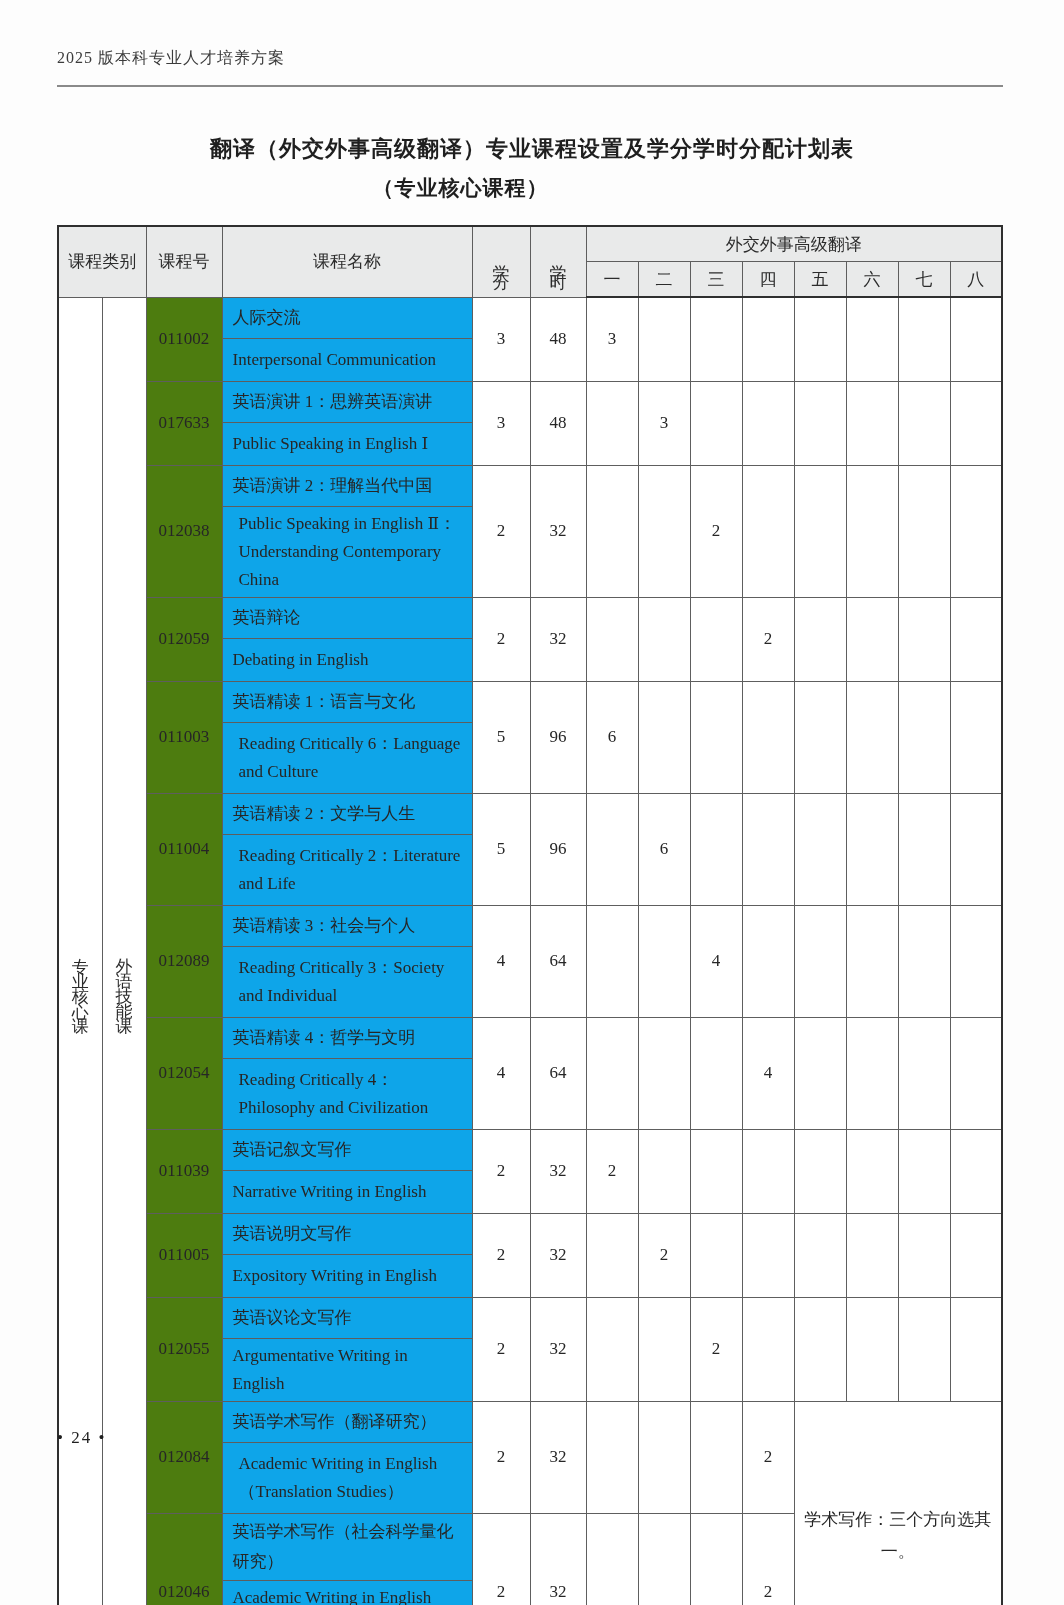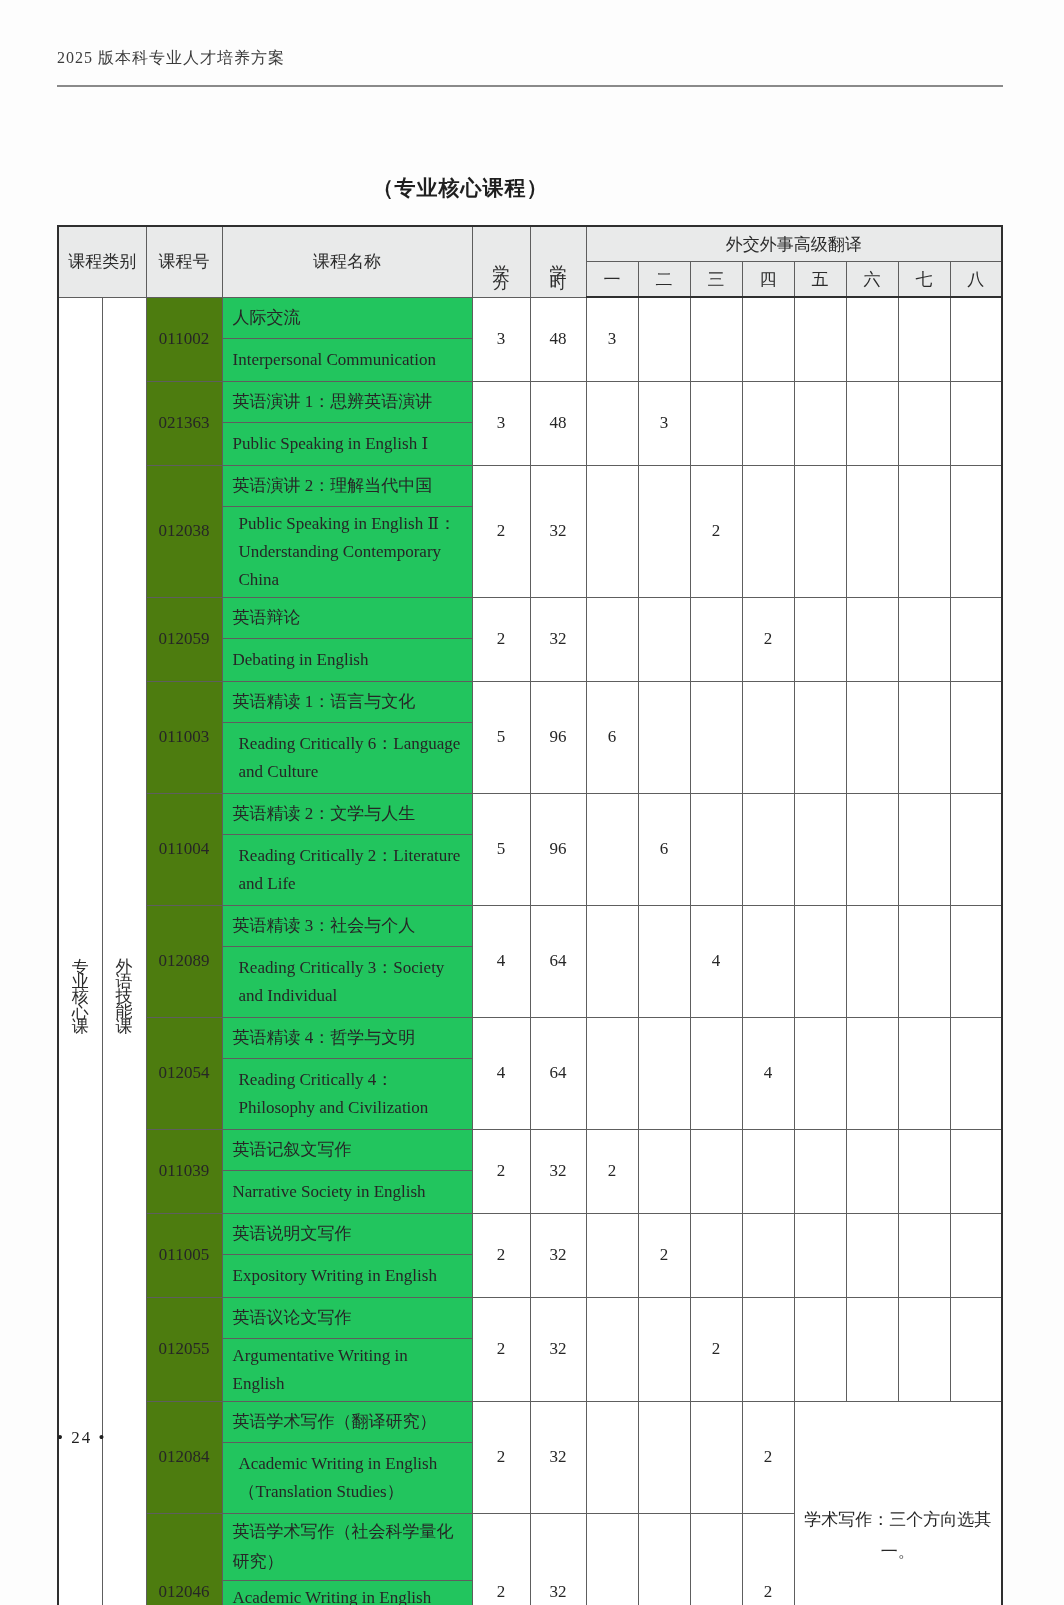--- a/index.html
+++ b/index.html
@@ -63,21 +63,21 @@
     font-family:"Liberation Sans","DejaVu Sans",sans-serif;
     font-size:17px;color:#2b2b2b;background:#fff;
   }
   td.vcat .vtext{
     display:inline-block;
     writing-mode:vertical-lr;text-orientation:upright;
     letter-spacing:15px;line-height:1;
   }
   td.cno{text-align:center;font-size:17px;background:#4d7c0f;}
   td.num{text-align:center;font-size:17px;background:#fff;}
-  td.name{background:#22c55e;}
+  td.name{background:#0ea5e9;}
   .nwrap{display:flex;flex-direction:column;width:100%;}
   .cn{
     display:flex;align-items:center;
     padding:3px 10px;min-height:34px;
     line-height:30px;
     border-bottom:1px solid #5e5e5e;
     text-align:left;
   }
   .en{
     flex:1;display:flex;align-items:center;
@@ -97,20 +97,21 @@
   }
 </style>
 </head>
 <body>
 
 <div class="page">
 
   <div class="doc-header">2025 版本科专业人才培养方案</div>
   <div class="top-rule"></div>
 
+  <div class="doc-title">翻译（外交外事高级翻译）专业课程设置及学分学时分配计划表</div>
   <div class="doc-subtitle">（专业核心课程）</div>
 
   <table class="course">
     <colgroup>
       <col style="width:44px">
         <col style="width:44px">
       <col style="width:76px">
         <col style="width:250px">
       <col style="width:58px">
         <col style="width:56px">
@@ -159,21 +160,21 @@
         <td class="num">3</td>
         <td class="num"></td>
         <td class="num"></td>
         <td class="num"></td>
         <td class="num"></td>
         <td class="num"></td>
         <td class="num"></td>
         <td class="num"></td>
       </tr>
       <tr class="row-s">
-        <td class="cno">021363</td>
+        <td class="cno">017633</td>
         <td class="name">
             <div class="nwrap">
           <div class="cn">英语演讲 1：思辨英语演讲</div>
           <div class="en">Public Speaking in English Ⅰ</div>
         </div>
           </td>
         <td class="num">3</td>
         <td class="num">48</td>
         <td class="num"></td>
         <td class="num">3</td>
@@ -296,21 +297,21 @@
         <td class="num"></td>
         <td class="num"></td>
         <td class="num"></td>
         <td class="num"></td>
       </tr>
       <tr class="row-s">
         <td class="cno">011039</td>
         <td class="name">
             <div class="nwrap">
           <div class="cn">英语记叙文写作</div>
-          <div class="en">Narrative Society in English</div>
+          <div class="en">Narrative Writing in English</div>
         </div>
           </td>
         <td class="num">2</td>
         <td class="num">32</td>
         <td class="num">2</td>
         <td class="num"></td>
         <td class="num"></td>
         <td class="num"></td>
         <td class="num"></td>
         <td class="num"></td>

